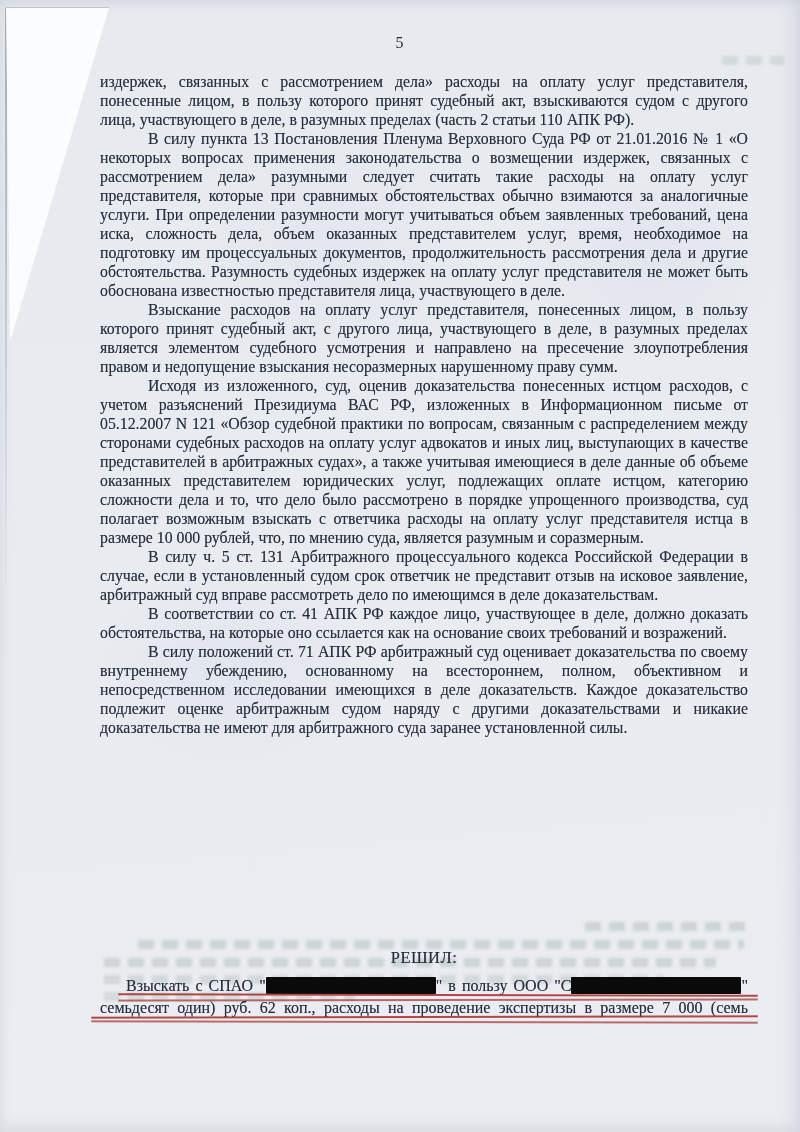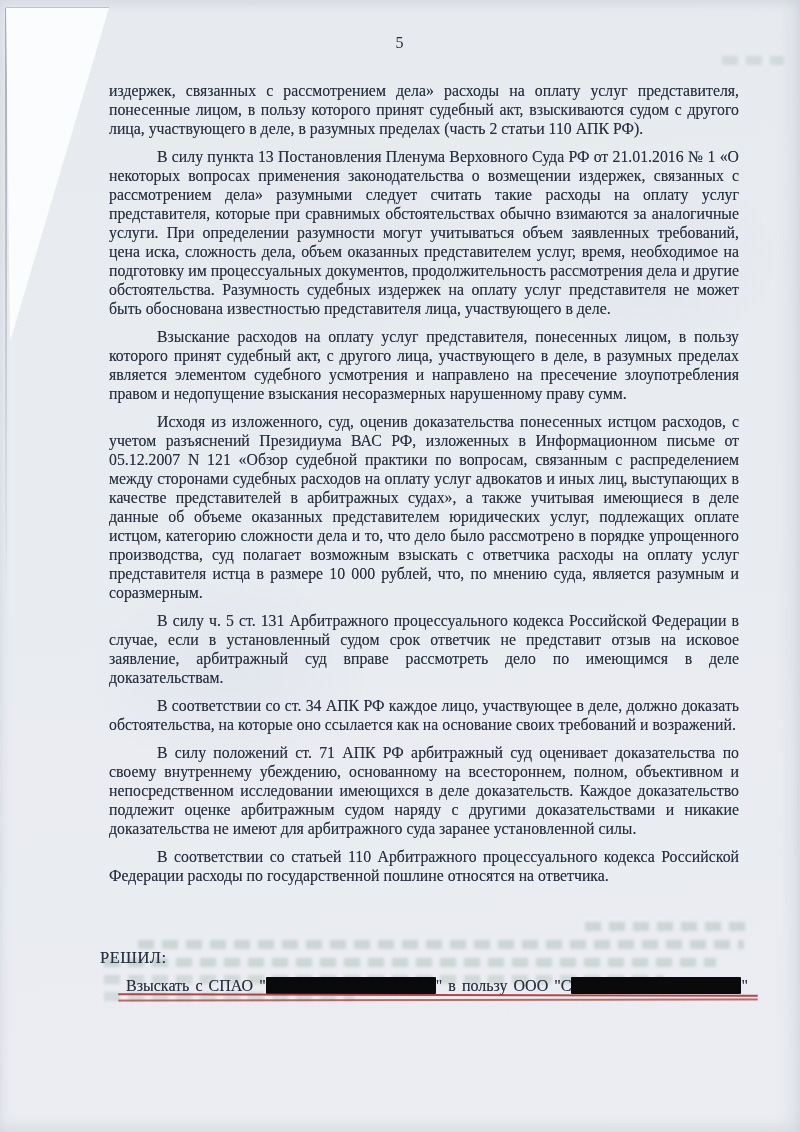--- a/index.html
+++ b/index.html
@@ -25,35 +25,35 @@
   .edge-top{position:absolute;left:6px;top:7px;width:103px;height:2px;background:#98a0ad;opacity:.5;}
   .edge-left{position:absolute;left:5px;top:8px;width:2px;height:600px;background:linear-gradient(180deg,rgba(130,138,152,.65),rgba(130,138,152,0));}
 
   .page-number{position:absolute;top:34px;left:0;width:800px;text-align:center;font-size:16px;letter-spacing:1px;}
 
   .textblock{
     position:absolute;left:100px;top:72px;width:648px;
     font-size:15.8px;line-height:19px;text-align:justify;
     text-shadow:0 0 .6px rgba(39,46,62,.5);
   }
-  .para{margin:9px;}
+  .para{margin:0;}
   .para.ind{text-indent:48px;}
 
   
   .ghost{position:absolute;height:9px;opacity:.5;filter:blur(1.4px);
     background:repeating-linear-gradient(90deg,rgba(128,152,138,.55) 0 16px,rgba(128,152,138,0) 16px 24px);}
   .ghost.g0{left:722px;top:56px;width:62px;opacity:.35;}
   .ghost.g1{left:585px;top:922px;width:160px;}
   .ghost.g2{left:138px;top:940px;width:606px;}
   .ghost.g3{left:104px;top:958px;width:612px;}
   .ghost.g4{left:104px;top:975px;width:560px;opacity:.42;}
   .ghost.g5{left:104px;top:992px;width:250px;opacity:.38;}
 
   .reshil{
-    position:absolute;left:100px;top:948px;width:648px;
+    position:absolute;left:100px;top:948px;width:648px;text-align:center;
     font-size:16.5px;letter-spacing:.5px;text-shadow:0 0 .6px rgba(39,46,62,.5);
   }
 
   .decision{
     position:absolute;left:100px;top:974px;width:648px;
     font-size:16px;line-height:22px;
     text-shadow:0 0 .6px rgba(39,46,62,.5);
   }
   .dline{position:relative;text-align:justify;text-align-last:justify;white-space:nowrap;}
   .dline.first{text-indent:26px;}
@@ -80,30 +80,30 @@
   <div class="fold"></div>
 
   <div class="page-number">5</div>
 
   <div class="textblock" id="paragraphs">
       <p class="para">издержек, связанных с рассмотрением дела» расходы на оплату услуг представителя, понесенные лицом, в пользу которого принят судебный акт, взыскиваются судом с другого лица, участвующего в деле, в разумных пределах (часть 2 статьи 110 АПК РФ).</p>
       <p class="para ind">В силу пункта 13 Постановления Пленума Верховного Суда РФ от 21.01.2016 № 1 «О некоторых вопросах применения законодательства о возмещении издержек, связанных с рассмотрением дела» разумными следует считать такие расходы на оплату услуг представителя, которые при сравнимых обстоятельствах обычно взимаются за аналогичные услуги. При определении разумности могут учитываться объем заявленных требований, цена иска, сложность дела, объем оказанных представителем услуг, время, необходимое на подготовку им процессуальных документов, продолжительность рассмотрения дела и другие обстоятельства. Разумность судебных издержек на оплату услуг представителя не может быть обоснована известностью представителя лица, участвующего в деле.</p>
       <p class="para ind">Взыскание расходов на оплату услуг представителя, понесенных лицом, в пользу которого принят судебный акт, с другого лица, участвующего в деле, в разумных пределах является элементом судебного усмотрения и направлено на пресечение злоупотребления правом и недопущение взыскания несоразмерных нарушенному праву сумм.</p>
       <p class="para ind">Исходя из изложенного, суд, оценив доказательства понесенных истцом расходов, с учетом разъяснений Президиума ВАС РФ, изложенных в Информационном письме от 05.12.2007 N 121 «Обзор судебной практики по вопросам, связанным с распределением между сторонами судебных расходов на оплату услуг адвокатов и иных лиц, выступающих в качестве представителей в арбитражных судах», а также учитывая имеющиеся в деле данные об объеме оказанных представителем юридических услуг, подлежащих оплате истцом, категорию сложности дела и то, что дело было рассмотрено в порядке упрощенного производства, суд полагает возможным взыскать с ответчика расходы на оплату услуг представителя истца в размере 10 000 рублей, что, по мнению суда, является разумным и соразмерным.</p>
       <p class="para ind">В силу ч. 5 ст. 131 Арбитражного процессуального кодекса Российской Федерации в случае, если в установленный судом срок ответчик не представит отзыв на исковое заявление, арбитражный суд вправе рассмотреть дело по имеющимся в деле доказательствам.</p>
-      <p class="para ind">В соответствии со ст. 34 АПК РФ каждое лицо, участвующее в деле, должно доказать обстоятельства, на которые оно ссылается как на основание своих требований и возражений.</p>
+      <p class="para ind">В соответствии со ст. 41 АПК РФ каждое лицо, участвующее в деле, должно доказать обстоятельства, на которые оно ссылается как на основание своих требований и возражений.</p>
       <p class="para ind">В силу положений ст. 71 АПК РФ арбитражный суд оценивает доказательства по своему внутреннему убеждению, основанному на всестороннем, полном, объективном и непосредственном исследовании имеющихся в деле доказательств. Каждое доказательство подлежит оценке арбитражным судом наряду с другими доказательствами и никакие доказательства не имеют для арбитражного суда заранее установленной силы.</p>
-      <p class="para ind">В соответствии со статьей 110 Арбитражного процессуального кодекса Российской Федерации расходы по государственной пошлине относятся на ответчика.</p>
     </div>
 
   <div class="ghost g0"></div>
   <div class="ghost g1"></div>
   <div class="ghost g2"></div>
   <div class="ghost g3"></div>
   <div class="ghost g4"></div>
   <div class="ghost g5"></div>
 
   <div class="reshil">РЕШИЛ:</div>
 
   <div class="decision" id="decision">
       <div class="dline first"><span>Взыскать с СПАО "</span><span class="redact"></span><span>" в пользу ООО "С</span><span class="redact"></span><span>"</span><i class="ul u1"></i><i class="ul u2"></i></div>
+      <div class="dline">семьдесят один) руб. 62 коп., расходы на проведение экспертизы в размере 7 000 (семь<i class="ul u1"></i><i class="ul u2"></i></div>
     </div>
 </div>
 
 </body></html>

